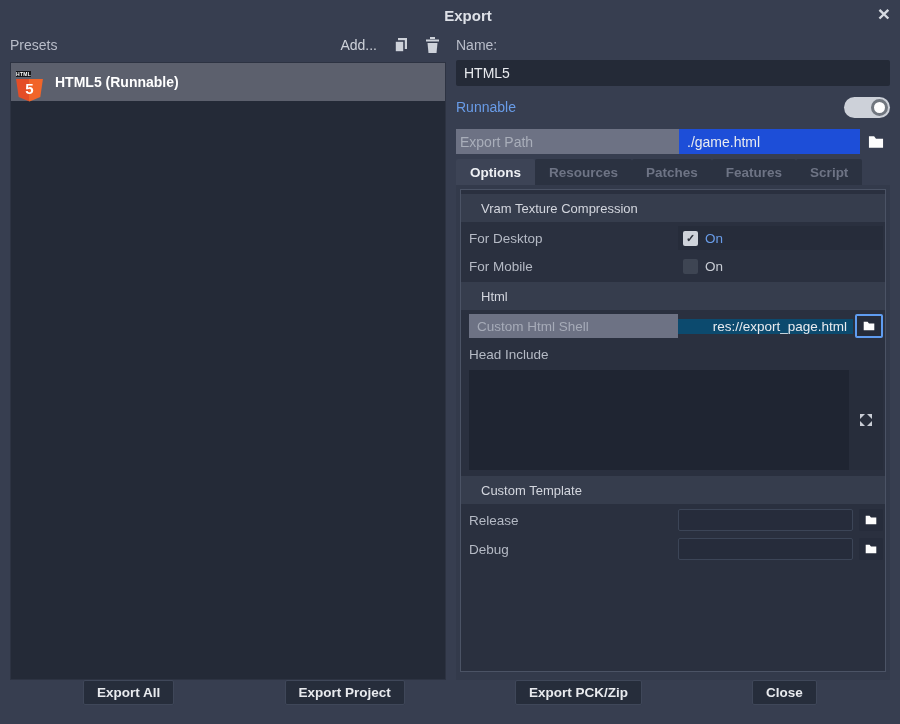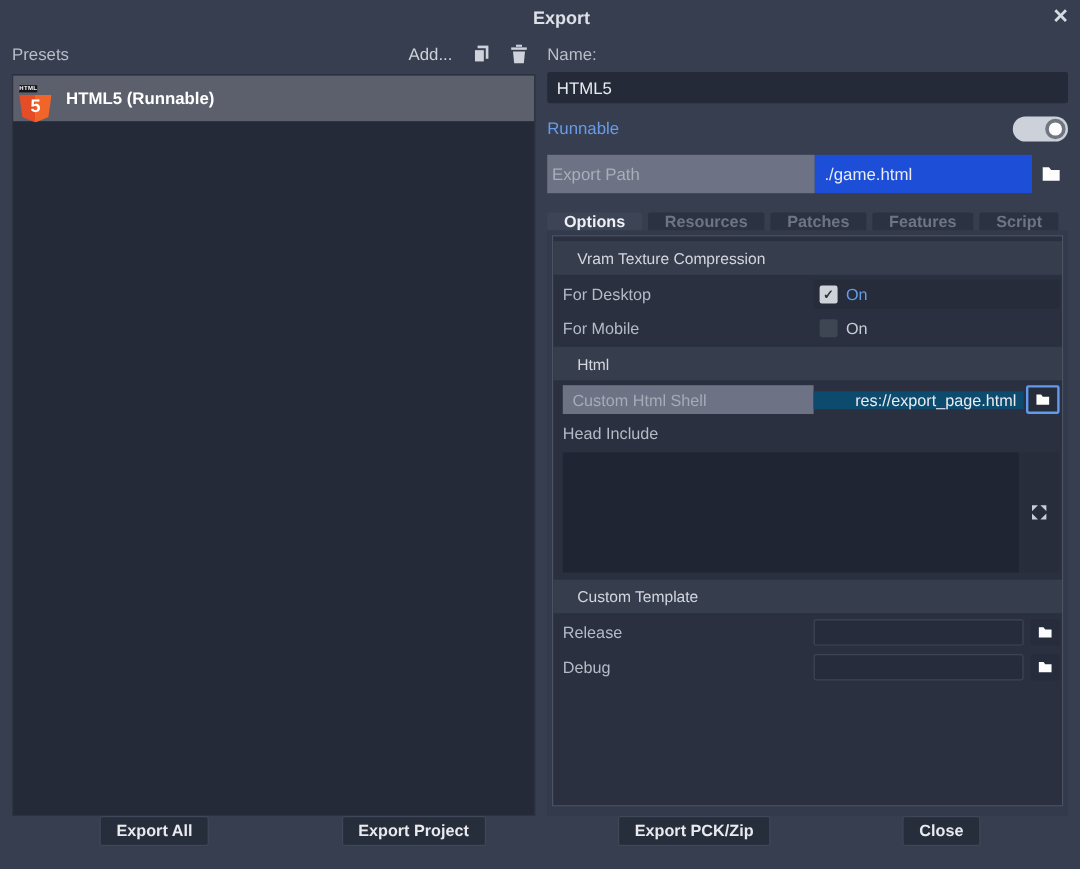--- a/index.html
+++ b/index.html
@@ -47,30 +47,30 @@
   .text-input { width:100%; height:26px; background:#242a37; border:none;
     border-radius:2px; color:#e9ebef; font-size:14px; padding:0 8px;
     font-family:inherit; outline:none; }
   .runnable-row { margin-top:9px; height:24px; display:flex;
     align-items:center; justify-content:space-between; }
   .runnable-label { color:#699ce8; }
   .toggle { width:46px; height:21px; border-radius:11px; background:#cdd1d9; position:relative; }
   .toggle-knob { position:absolute; right:2px; top:2px; width:17px; height:17px;
     border-radius:50%; background:#fdfdfe; border:3px solid #70767f; }
 
-  .export-path-row { margin-top:10px; height:32px; display:flex; align-items:stretch; }
+  .export-path-row { margin-top:10px; height:25px; display:flex; align-items:stretch; }
   .export-path-label { width:223px; flex:0 0 auto; background:#6d7284; color:#a9aeba;
     display:flex; align-items:center; padding-left:4px; }
   .export-path-value { flex:1; background:#1d4ed8; color:#e9ebef;
     display:flex; align-items:center; padding:0 8px; }
   .folder-btn { width:28px; margin-left:2px; display:flex;
     align-items:center; justify-content:center; background:transparent; border:none; }
 
   
-  .tabs-row { margin-top:5px; height:26px; flex:0 0 auto; display:flex; gap:5px;align-items:flex-end; }
+  .tabs-row { margin-top:5px; height:26px; flex:0 0 auto; display:flex; gap:0; }
   .tab { padding:0 14px; display:flex; align-items:center; font-size:13.5px;
     font-weight:bold; background:#2b3241; color:#6e7485; border-radius:2px 2px 0 0; }
   .tab.active { background:#3d4456; color:#eef0f4; }
   .tab-panel { flex:1; min-height:0; background:#333a4b; padding:4px 4px 8px 4px; }
   .options-box { height:100%; border:1px solid #4b5365; background:#2a303f;
     overflow:hidden; padding-top:3px; }
 
   
   .section-header { height:28px; background:#363d4d; display:flex; align-items:center;
     padding-left:20px; font-size:13px; color:#d3d6de; margin:1px 0 4px 0; }

